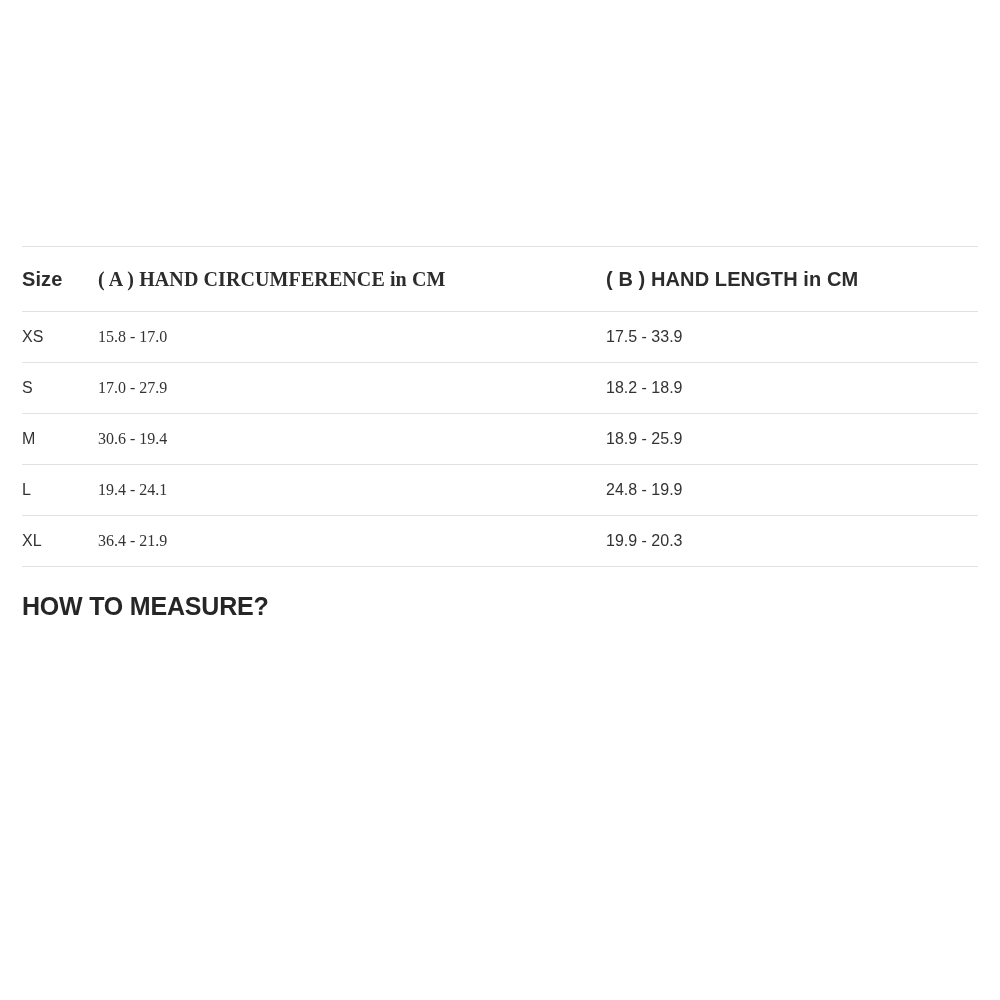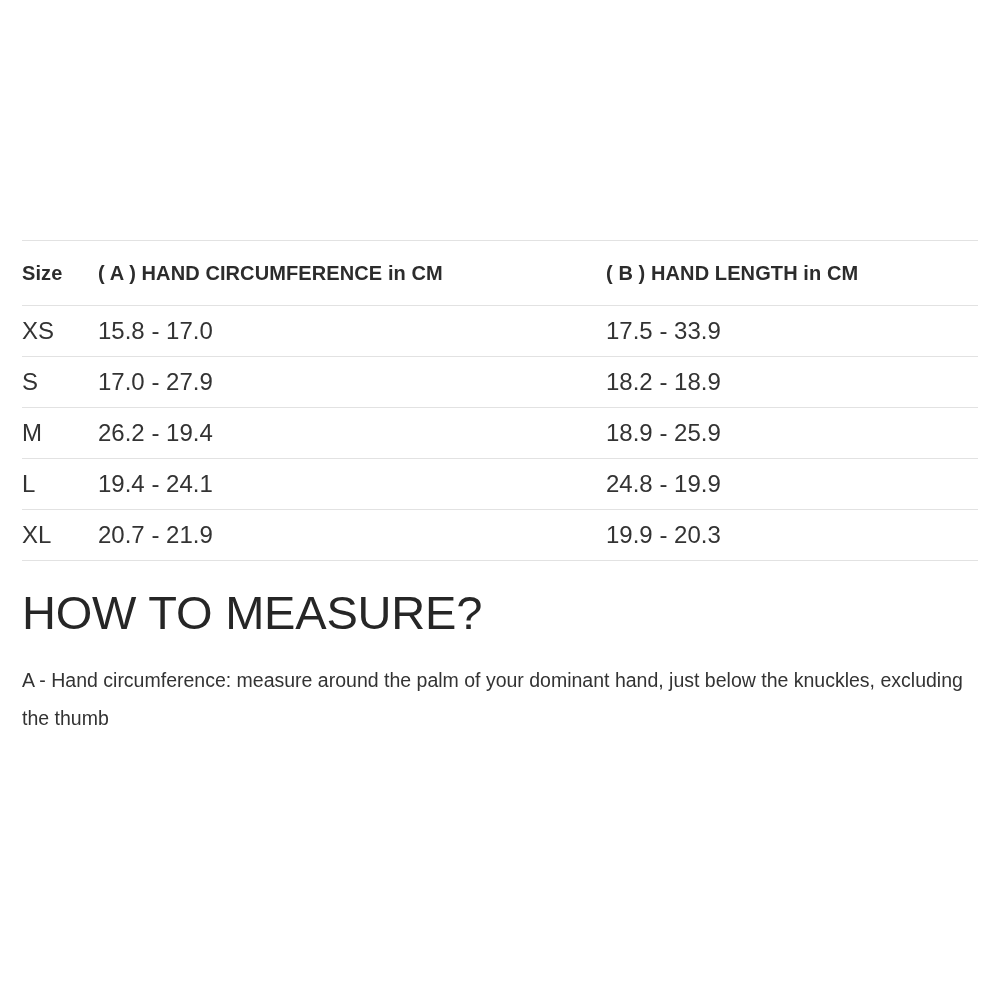--- a/index.html
+++ b/index.html
@@ -16,21 +16,21 @@
   }
   .page {
     position: relative;
     width: 1000px;
     height: 1000px;
     box-sizing: border-box;
   }
   .content {
     position: absolute;
     left: 22px;
-    top: 240px;
+    top: 246px;
     width: 956px;
   }
   
   table.size-table {
     width: 100%;
     border-collapse: collapse;
     table-layout: fixed;
   }
   table.size-table th,
   table.size-table td {
@@ -42,37 +42,37 @@
   table.size-table thead th {
     border-top: 1px solid #e2e2e2;
     height: 64px;
     font-size: 20px;
     font-weight: bold;
     color: #2c2c2c;
     letter-spacing: 0.1px;
   }
   table.size-table tbody td {
     height: 50px;
-    font-size: 24px;
+    font-size: 16px;
     font-weight: normal;
     color: #333333;
   }
   .col-size { width: 76px; }
   .col-a    { width: 508px; }
   .col-b    { width: auto; }
 
   .cell-pad-size { padding-left: 2px; }
-  .cell-pad-a    { padding-left: 78px; }
+  .cell-pad-a    { padding-left: 78px; font-family: Liberation Serif, serif; }
   .cell-pad-b    { padding-left: 0px; }
 
   
   .how-title {
     margin: 26px 0 0 0;
-    font-size: 47px;
-    font-weight: normal;
+    font-size: 25px;
+    font-weight: bold;
     letter-spacing: -0.2px;
     color: #262626;
     line-height: 1.1;
   }
   .measure-lines {
     margin-top: 22px;
   }
   .measure-line {
     font-size: 19.5px;
     line-height: 38px;
@@ -104,36 +104,35 @@
           <td class="cell-pad-a">15.8 - 17.0</td>
           <td class="cell-pad-b">17.5 - 33.9</td>
         </tr>
         <tr>
           <td class="cell-pad-size">S</td>
           <td class="cell-pad-a">17.0 - 27.9</td>
           <td class="cell-pad-b">18.2 - 18.9</td>
         </tr>
         <tr>
           <td class="cell-pad-size">M</td>
-          <td class="cell-pad-a">26.2 - 19.4</td>
+          <td class="cell-pad-a">30.6 - 19.4</td>
           <td class="cell-pad-b">18.9 - 25.9</td>
         </tr>
         <tr>
           <td class="cell-pad-size">L</td>
           <td class="cell-pad-a">19.4 - 24.1</td>
           <td class="cell-pad-b">24.8 - 19.9</td>
         </tr>
         <tr>
           <td class="cell-pad-size">XL</td>
-          <td class="cell-pad-a">20.7 - 21.9</td>
+          <td class="cell-pad-a">36.4 - 21.9</td>
           <td class="cell-pad-b">19.9 - 20.3</td>
         </tr>
       </tbody>
     </table>
 
     <h2 class="how-title">HOW TO MEASURE?</h2>
 
     <div class="measure-lines">
-      <div class="measure-line">A - Hand circumference: measure around the palm of your dominant hand, just below the knuckles, excluding the thumb</div>
     </div>
 
   </div>
 </div>
 
 </body></html>

